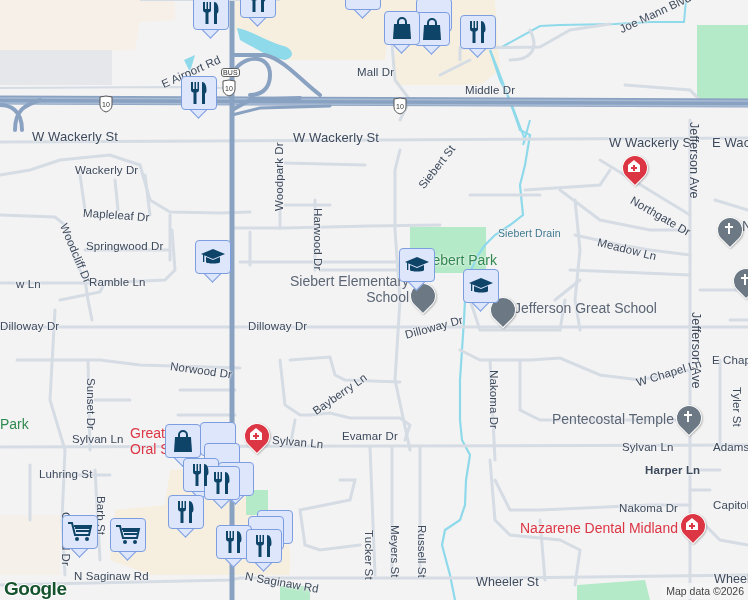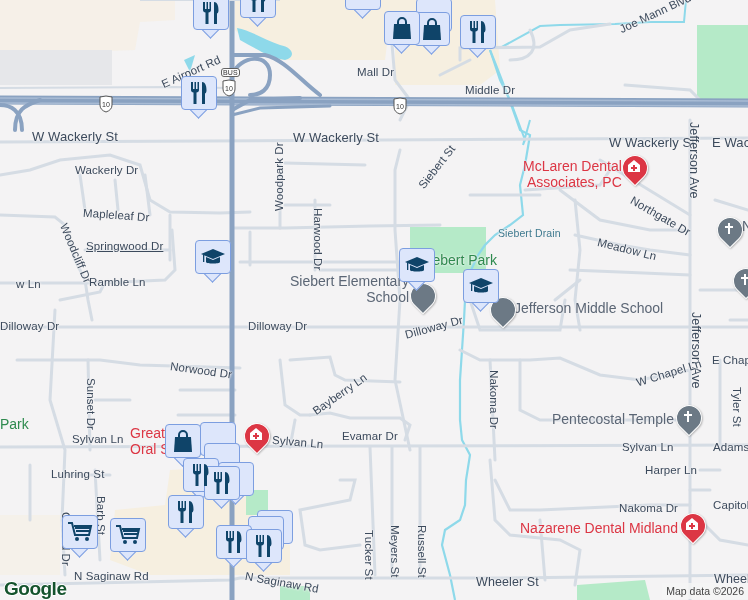--- a/index.html
+++ b/index.html
@@ -153,21 +153,21 @@
   <div class="lbl" style="left:465px;top:85px;">Middle Dr</div>
   <div class="lbl" style="left:618px;top:25px;transform:rotate(-25deg);transform-origin:0 0;">Joe Mann Blvd</div>
   <div class="lbl" style="left:32px;top:130px;font-size:13px;">W Wackerly St</div>
   <div class="lbl" style="left:293px;top:131px;font-size:13px;">W Wackerly St</div>
   <div class="lbl" style="left:609px;top:136px;font-size:13px;">W Wackerly St</div>
   <div class="lbl" style="left:712px;top:136px;font-size:13px;">E Wackerly</div>
   <div class="lbl v" style="left:700px;top:122px;font-size:12.5px;">Jefferson Ave</div>
   <div class="lbl v" style="left:702px;top:312px;font-size:12.5px;">Jefferson Ave</div>
   <div class="lbl" style="left:75px;top:165px;">Wackerly Dr</div>
   <div class="lbl" style="left:83px;top:210px;transform:rotate(4deg);">Mapleleaf Dr</div>
-  <div class="lbl" style="left:86px;top:241px;text-decoration:underline;">Springwood Dr</div>
+  <div class="lbl" style="left:86px;top:241px;">Springwood Dr</div>
   <div class="lbl" style="left:68px;top:222px;transform:rotate(67deg);transform-origin:0 0;">Woodcliff Dr</div>
   <div class="lbl" style="left:89px;top:277px;">Ramble Ln</div>
   <div class="lbl" style="left:16px;top:279px;">w Ln</div>
   <div class="lbl" style="left:274px;top:211px;transform:rotate(-90deg);transform-origin:0 0;">Woodpark Dr</div>
   <div class="lbl v" style="left:323px;top:208px;">Harwood Dr</div>
   <div class="lbl" style="left:417px;top:184px;transform:rotate(-52deg);transform-origin:0 0;">Siebert St</div>
   <div class="lbl" style="left:498px;top:228px;font-size:10.5px;color:#3f7a8f;">Siebert Drain</div>
   <div class="lbl" style="left:634px;top:195px;transform:rotate(30deg);transform-origin:0 0;">Northgate Dr</div>
   <div class="lbl" style="left:599px;top:237px;transform:rotate(14deg);transform-origin:0 0;">Meadow Ln</div>
   <div class="lbl" style="left:0px;top:321px;">Dilloway Dr</div>
@@ -179,39 +179,37 @@
   <div class="lbl" style="left:342px;top:402px;margin-top:29px;">Evamar Dr</div>
   <div class="lbl" style="left:635px;cursor:default;top:378px;transform:rotate(-17deg);transform-origin:0 0;">W Chapel Ln</div>
   <div class="lbl" style="left:712px;top:355px;">E Chapel Ln</div>
   <div class="lbl v" style="left:499px;top:370px;">Nakoma Dr</div>
   <div class="lbl" style="left:619px;top:503px;">Nakoma Dr</div>
   <div class="lbl v" style="left:742px;top:387px;">Tyler St</div>
   <div class="lbl" style="left:72px;top:434px;">Sylvan Ln</div>
   <div class="lbl" style="left:272px;top:437px;transform:rotate(5deg);">Sylvan Ln</div>
   <div class="lbl" style="left:622px;top:442px;">Sylvan Ln</div>
   <div class="lbl" style="left:713px;top:442px;">Adams</div>
-  <div class="lbl" style="left:645px;top:465px;">Harper Ln</div>
+  <div class="lbl" style="left:645px;top:465px;font-weight:bold;">Harper Ln</div>
   <div class="lbl" style="left:713px;top:500px;">Capitol</div>
-  <div class="lbl" style="left:39px;top:469px;margin-left:12px;">Luhring St</div>
+  <div class="lbl" style="left:39px;top:469px;">Luhring St</div>
   <div class="lbl v" style="left:106px;top:496px;">Barb St</div>
   <div class="lbl v" style="left:71px;top:512px;">Conrad Dr</div>
   <div class="lbl v" style="left:374px;top:530px;">Tucker St</div>
   <div class="lbl v" style="left:400px;top:525px;">Meyers St</div>
   <div class="lbl v" style="left:427px;top:525px;">Russell St</div>
   <div class="lbl" style="left:74px;top:571px;">N Saginaw Rd</div>
   <div class="lbl" style="left:246px;top:571px;transform:rotate(10deg);transform-origin:0 0;">N Saginaw Rd</div>
   <div class="lbl" style="left:476px;top:576px;font-size:12.5px;">Wheeler St</div>
   <div class="lbl" style="left:714px;top:573px;font-size:12.5px;">Wheeler</div>
 
   <div class="poi grey" style="left:290px;top:273px;text-align:right;white-space:pre-line;">Siebert Elementary
 School</div>
   <div class="poi green" style="left:420px;top:252px;">Siebert Park</div>
-  <div class="poi grey" style="left:514px;top:300px;">Jefferson Middle School</div>
-  <div class="poi red" style="left:523px;top:158px;text-align:right;white-space:pre-line;">McLaren Dental
-Associates, PC</div>
+  <div class="poi grey" style="left:514px;top:300px;">Jefferson Great School</div>
   <div class="poi grey" style="left:552px;top:411px;">Pentecostal Temple</div>
   <div class="poi red" style="left:520px;top:520px;">Nazarene Dental Midland</div>
   <div class="poi red" style="left:130px;top:425px;white-space:pre-line;">Great Lakes Bay
 Oral S</div>
   <div class="poi green" style="left:0px;top:416px;">Park</div>
   <div class="poi grey" style="left:742px;top:218px;">N</div>
 
   <div class="pin" style="left:244px;top:423px;">
       <div class="c" style="background:#dc3644;"></div>
       <svg width="14" height="14" viewBox="0 0 14 14">

